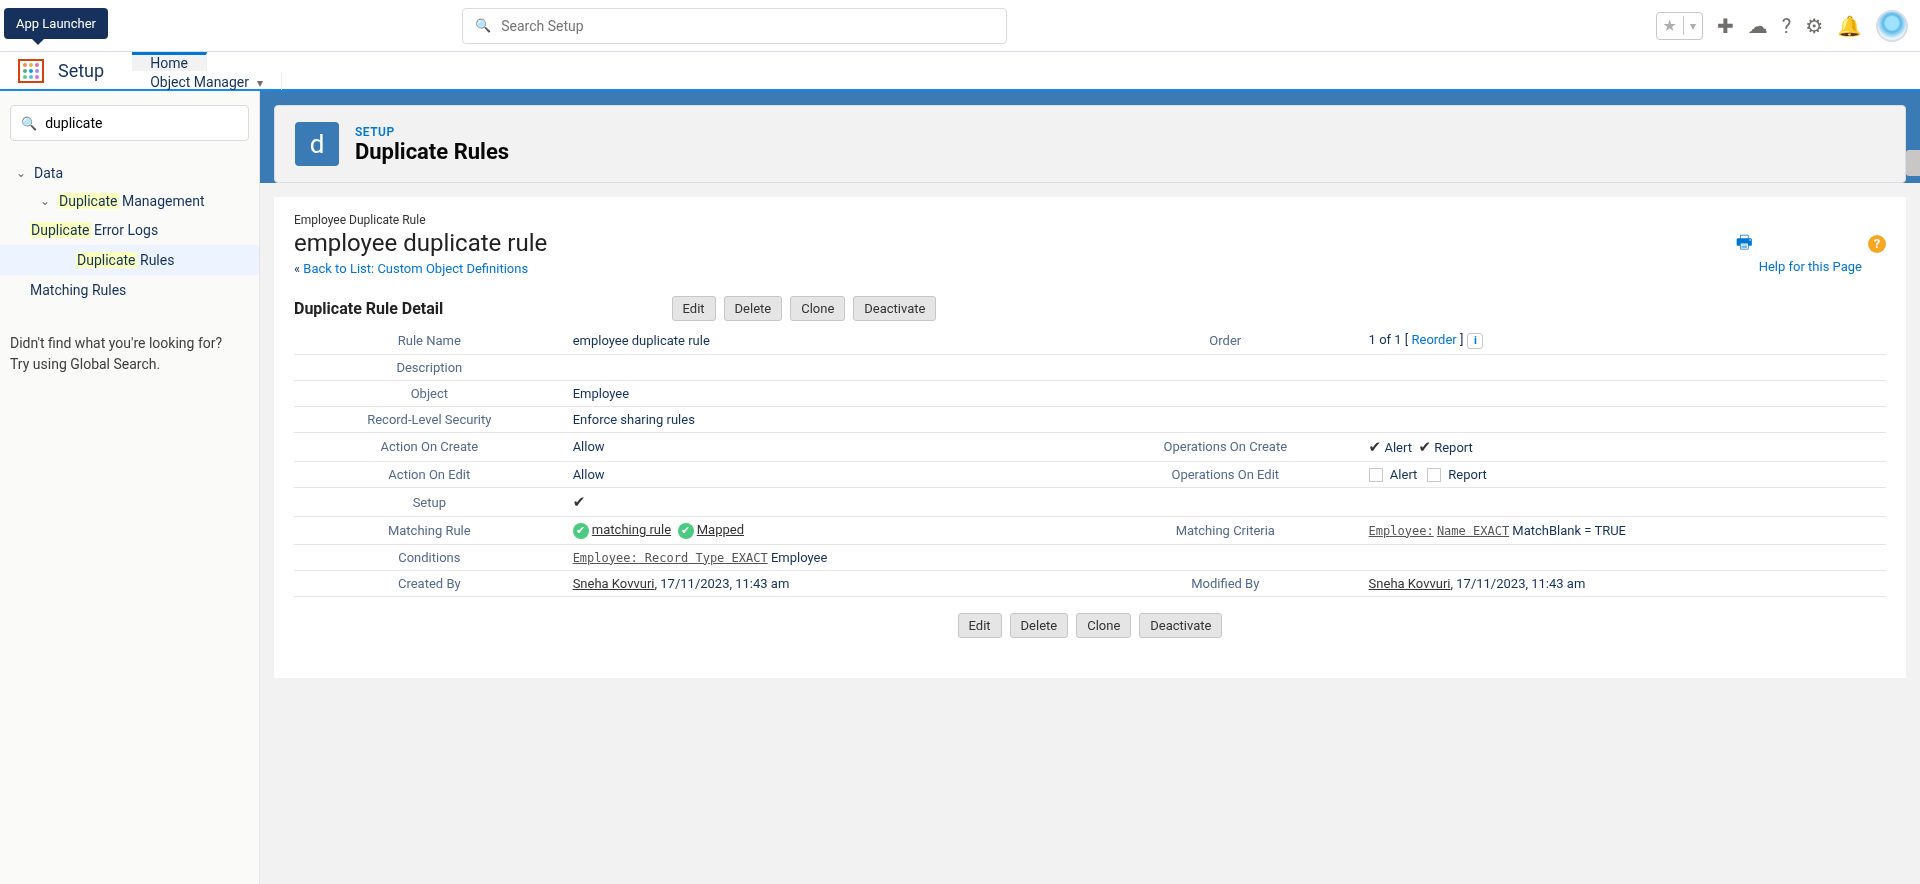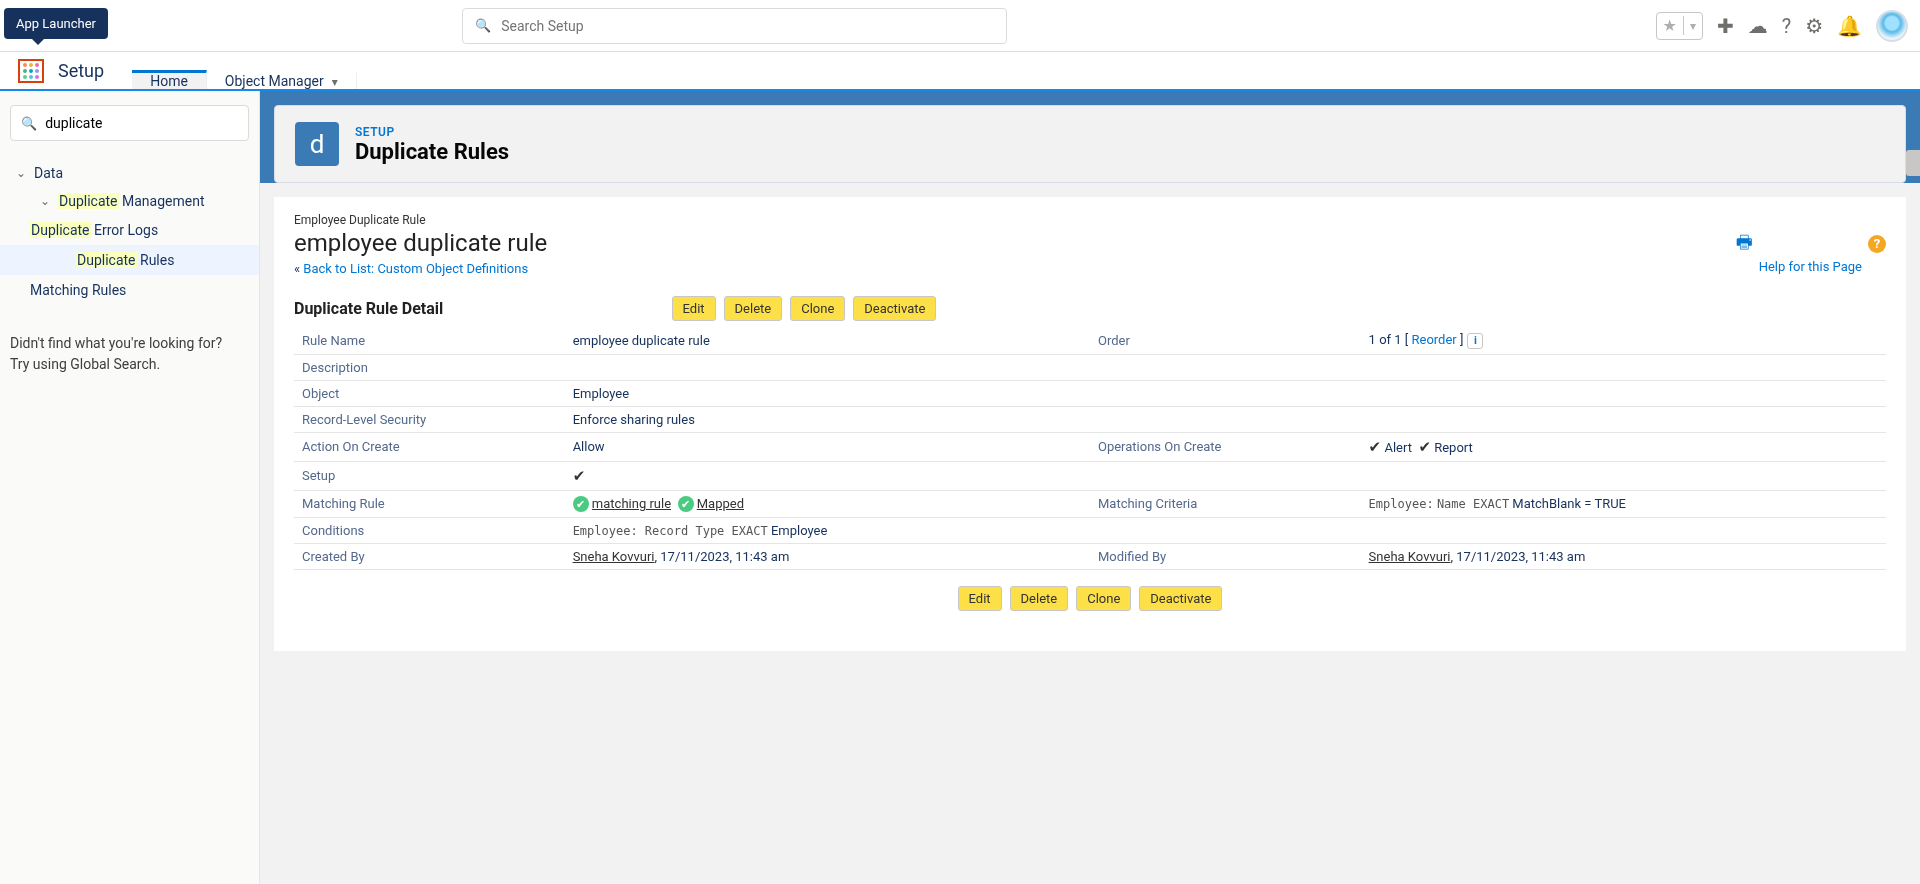--- a/index.html
+++ b/index.html
@@ -31,21 +31,21 @@
 .waffle span:nth-child(5){background:#0d9dda;}
 .waffle span:nth-child(6){background:#9895ee;}
 .waffle span:nth-child(7){background:#5ace8f;}
 .waffle span:nth-child(8){background:#57c2e3;}
 .waffle span:nth-child(9){background:#d073df;}
 
 .tooltip { position: absolute; top: -44px; left: 4px; background: #16325c; color: #fff; padding: 8px 12px; border-radius: 4px; font-size: 13px; white-space: nowrap; z-index: 10; }
 .tooltip::after { content:""; position:absolute; bottom:-6px; left:28px; border:6px solid transparent; border-top-color:#16325c; border-bottom:none; }
 
 .app-name { font-size: 18px; font-weight: 400; color: #16325c; margin-left: 14px; }
-.ctx-tabs { display:flex; align-items:flex-end; margin-left: 10px; }
+.ctx-tabs { display:flex; align-items:flex-start; margin-left: 10px; flex-direction: column; }
 .ctx-tab { display:flex; align-items:center; padding: 0 18px; font-size: 14px; color:#16325c; border-top: 3px solid transparent; cursor:pointer; gap:8px; border-right:1px solid #eee; }
 .ctx-tab.active { background: #f3f2f2; border-top-color: #0176d3; }
 .chev::after { content:"▾"; font-size:12px; color:#706e6b;}
 
 
 .layout { display:flex; height: calc(884px - 52px - 39px); }
 .sidebar { width: 260px; border-right: 1px solid #e5e5e5; padding: 14px 10px 0 10px; background:#fafaf9; }
 .quickfind { border:1px solid #dddbda; border-radius:4px; height:36px; display:flex; align-items:center; padding:0 10px; gap:8px; background:#fff;}
 .quickfind input { border:none; outline:none; width:100%; font-size:14px; background:transparent; }
 
@@ -78,30 +78,30 @@
 .crumb .smalltitle { font-size:12px; color:#333;}
 .crumb h2 { font-size:24px; font-weight:400; color:#222; margin-top:2px;}
 .crumb .backlink { margin-top:4px; font-size:13px;}
 .crumb .backlink a { color:#0176d3; text-decoration:none;text-align:right;}
 .helpright { display:flex; align-items:center; gap:6px; font-size:13px; color:#0176d3; }
 .helpright .qm { width:18px; height:18px; border-radius:50%; background:#f5a623; color:#fff; font-size:13px; display:flex; align-items:center; justify-content:center; font-weight:bold;}
 .printer { color:#0176d3; font-size:18px;}
 
 .section-title { font-size:16px; font-weight:700; color:#222; margin-top: 20px; display:flex; align-items:center;}
 .btnrow { display:flex; gap:8px; justify-content:center; flex:1;}
-.sbtn { border:1px solid #c9c7c5; background:#fde047; border-radius:3px; padding: 4px 10px; font-size:13px; color:#333; cursor:pointer;}
+.sbtn { border:1px solid #c9c7c5; background:#e5e5e5; border-radius:3px; padding: 4px 10px; font-size:13px; color:#333; cursor:pointer;}
 
 table.detail { width:100%; border-collapse:collapse; margin-top:6px; font-size:13px;}
 table.detail td { border-bottom: 1px solid #e5e5e5; padding: 5px 8px; vertical-align:middle;}
-table.detail td.lbl { text-align:left; color:#54698d; width: 17%; }
+table.detail td.lbl { text-align:center; color:#54698d; width: 17%; }
 table.detail td.val { color:#16325c; width: 33%; }
 .ck { font-size:15px; color:#333; }
 .cb { width:14px; height:14px; border:1px solid #c9c7c5; display:inline-block; vertical-align:middle; margin-right:4px; background:#fff;}
 .greendot { width:16px; height:16px; border-radius:50%; background:#4bca81; display:inline-flex; align-items:center; justify-content:center; color:#fff; font-size:11px; vertical-align:middle;}
-.mono { font-family: ui-monospace, Menlo, Consolas, monospace; color:#555; font-size:12px;}
+.mono { font-family: ui-monospace, Menlo, Consolas, monospace; color:#555; font-size:12px;text-decoration:underline;}
 .ulink { color:#333; text-decoration:underline; cursor:pointer;}
 .info-badge { display:inline-flex; width:16px; height:16px; border:1px solid #c9c7c5; border-radius:3px; align-items:center; justify-content:center; color:#0176d3; font-weight:bold; font-size:11px; margin-left:4px;}
 a.link { color:#0176d3; text-decoration:none;margin-top:46px;}
 .bottombtns { display:flex; gap:8px; justify-content:center; margin-top:16px;}
 .expand-icon { position:absolute; right:0; top:150px; width:14px; height:26px; background:#c9c7c5; border-radius:3px 0 0 3px;}
 </style>
 </head>
 <body>
 
 <div class="global-header">
@@ -250,20 +250,29 @@
           <td class="lbl">Record-Level Security</td>
           <td class="val" colspan="3">Enforce sharing rules</td>
         </tr>
         <tr>
           <td class="lbl">Action On Create</td>
           <td class="val">Allow</td>
           <td class="lbl">Operations On Create</td>
           <td class="val">
             <span class="ck">✔</span> <span>Alert</span>&nbsp;
             <span class="ck">✔</span> <span>Report</span>
+          </td>
+        </tr>
+        <tr>
+          <td class="lbl">Action On Edit</td>
+          <td class="val">Allow</td>
+          <td class="lbl">Operations On Edit</td>
+          <td class="val">
+            <span class="cb"></span> <span>Alert</span>&nbsp;&nbsp;
+            <span class="cb"></span> <span>Report</span>
           </td>
         </tr>
         <tr>
           <td class="lbl">Setup</td>
           <td class="val" colspan="3"><span class="ck">✔</span></td>
         </tr>
         <tr>
           <td class="lbl">Matching Rule</td>
           <td class="val">
             <span class="greendot">✔</span>

